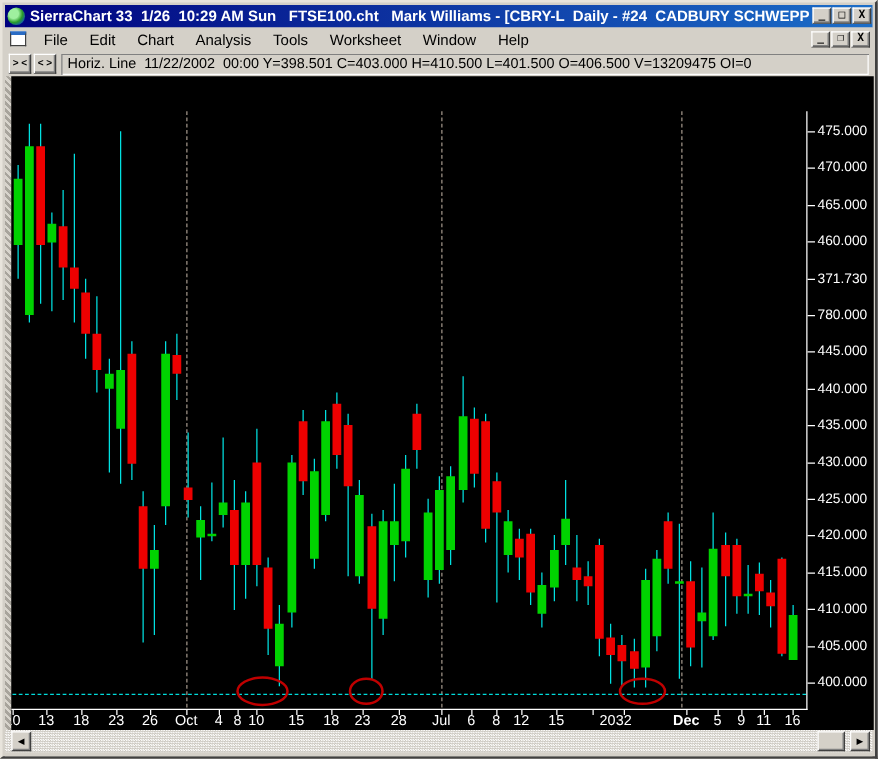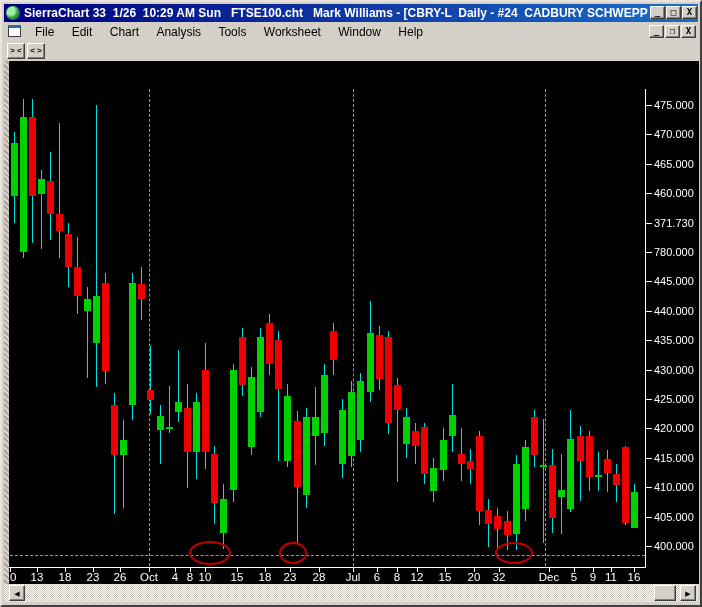--- a/index.html
+++ b/index.html
@@ -87,20 +87,21 @@
     <div class="mdi-btns">
       <div class="cbtn">_</div>
       <div class="cbtn">❐</div>
       <div class="cbtn">X</div>
     </div>
   </div>
 
   <div class="toolbar">
     <div class="nav-btn" style="left:3px;">&gt; &lt;</div>
     <div class="nav-btn" style="left:23px;">&lt; &gt;</div>
+    <div class="status-field">Horiz. Line  11/22/2002  00:00 Y=398.501 C=403.000 H=410.500 L=401.500 O=406.500 V=13209475 OI=0</div>
   </div>
 
   <div class="left-strip"></div>
   <div class="right-strip"></div>
 
   <div class="chart" id="chart">
     <div id="plot">
         <div class="gridline-v" style="left: 140px;"></div>
         <div class="gridline-v" style="left: 344px;"></div>
         <div class="gridline-v" style="left: 536px;"></div>
@@ -314,25 +315,25 @@
         <div class="xlabel" style="left: 344px;">Jul</div>
         <div class="xtick" style="left: 368px;"></div>
         <div class="xlabel" style="left: 368px;">6</div>
         <div class="xtick" style="left: 388px;"></div>
         <div class="xlabel" style="left: 388px;">8</div>
         <div class="xtick" style="left: 408px;"></div>
         <div class="xlabel" style="left: 408px;">12</div>
         <div class="xtick" style="left: 436px;"></div>
         <div class="xlabel" style="left: 436px;">15</div>
         <div class="xtick" style="left: 465px;"></div>
-        <div class="xlabel" style="left: 465px;">20</div>
+        <div class="xlabel" style="left: 477px;">20</div>
         <div class="xtick" style="left: 490px;"></div>
         <div class="xlabel" style="left: 490px;">32</div>
         <div class="xtick" style="left: 540px;"></div>
-        <div class="xlabel" style="left: 540px;">Dec</div>
+        <div class="xlabel" style="left: 540px; font-weight: bold;">Dec</div>
         <div class="xtick" style="left: 565px;"></div>
         <div class="xlabel" style="left: 565px;">5</div>
         <div class="xtick" style="left: 584px;"></div>
         <div class="xlabel" style="left: 584px;">9</div>
         <div class="xtick" style="left: 602px;"></div>
         <div class="xlabel" style="left: 602px;">11</div>
         <div class="xtick" style="left: 625px;"></div>
         <div class="xlabel" style="left: 625px;">16</div>
       </div>
   </div>

